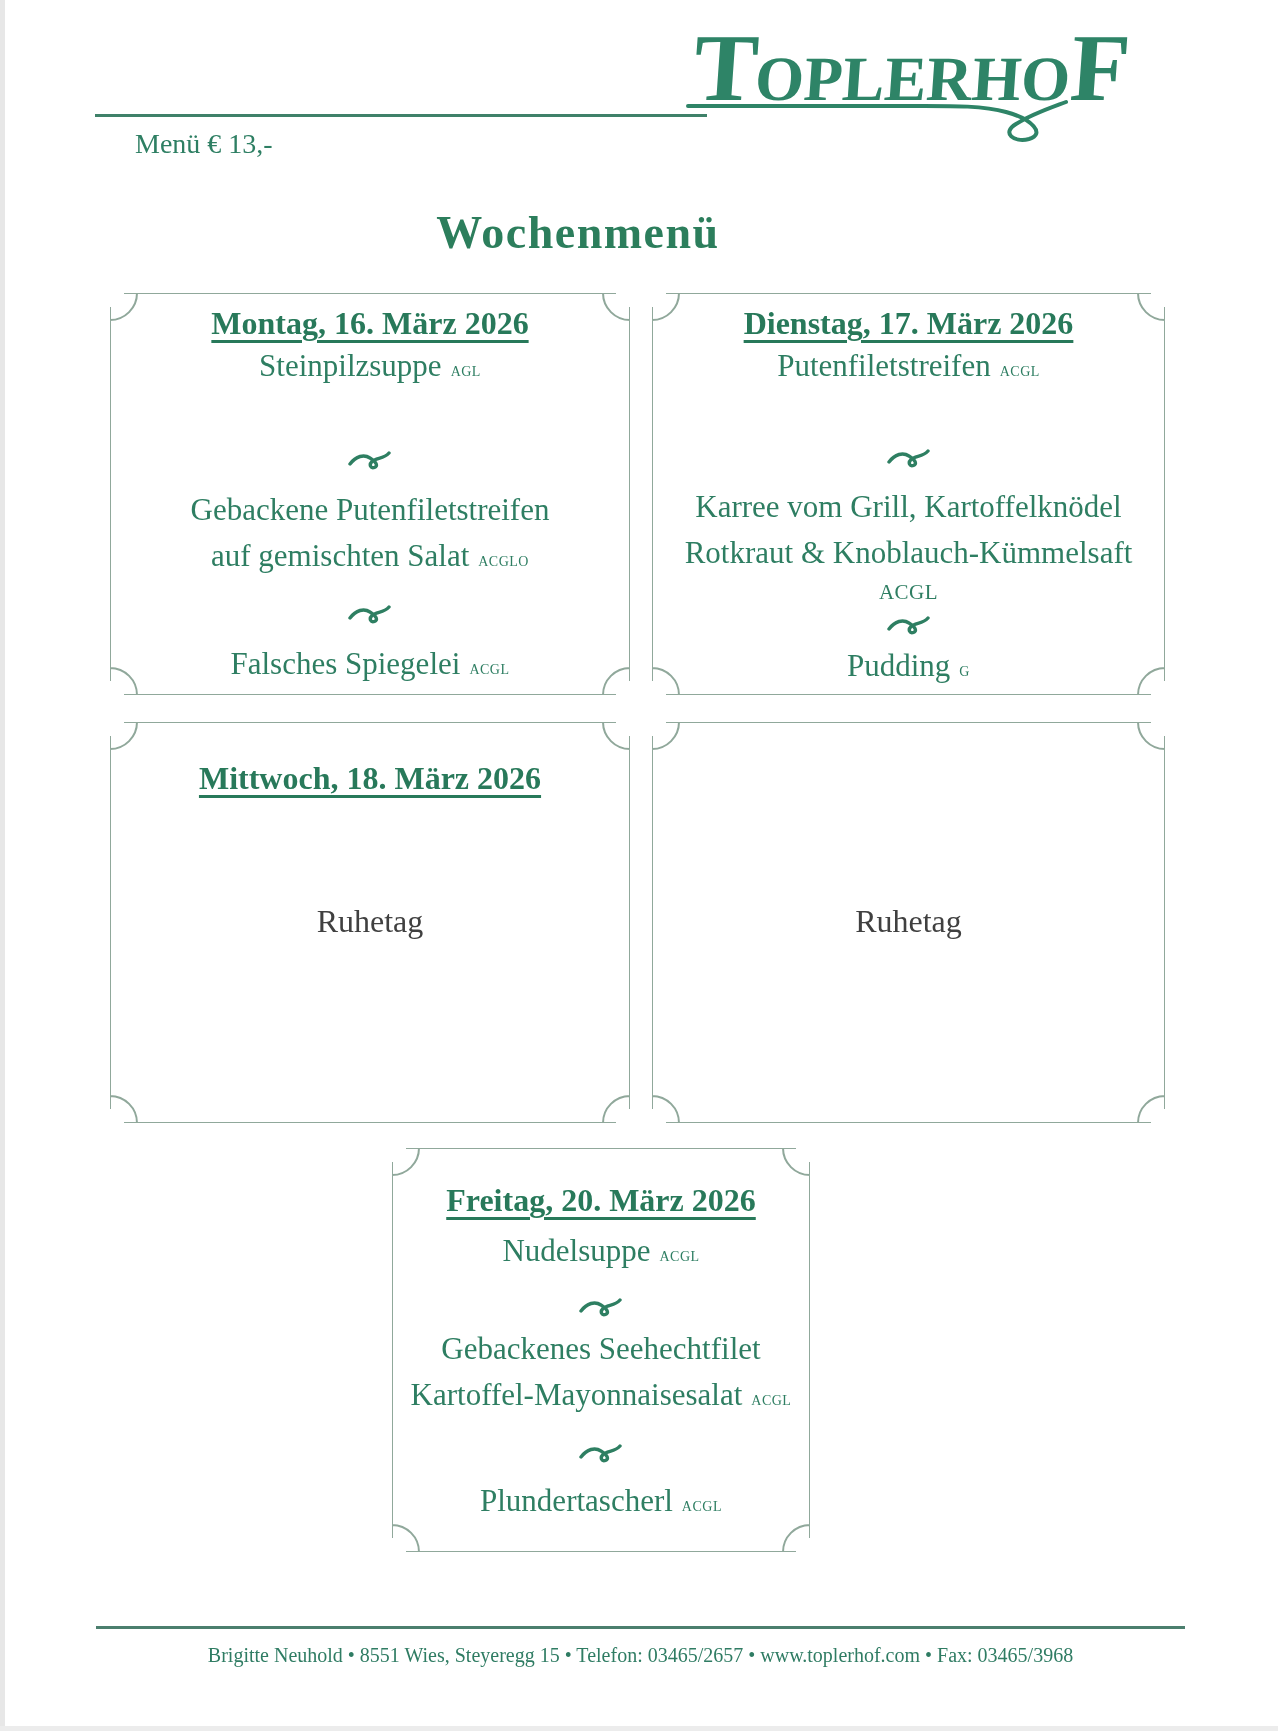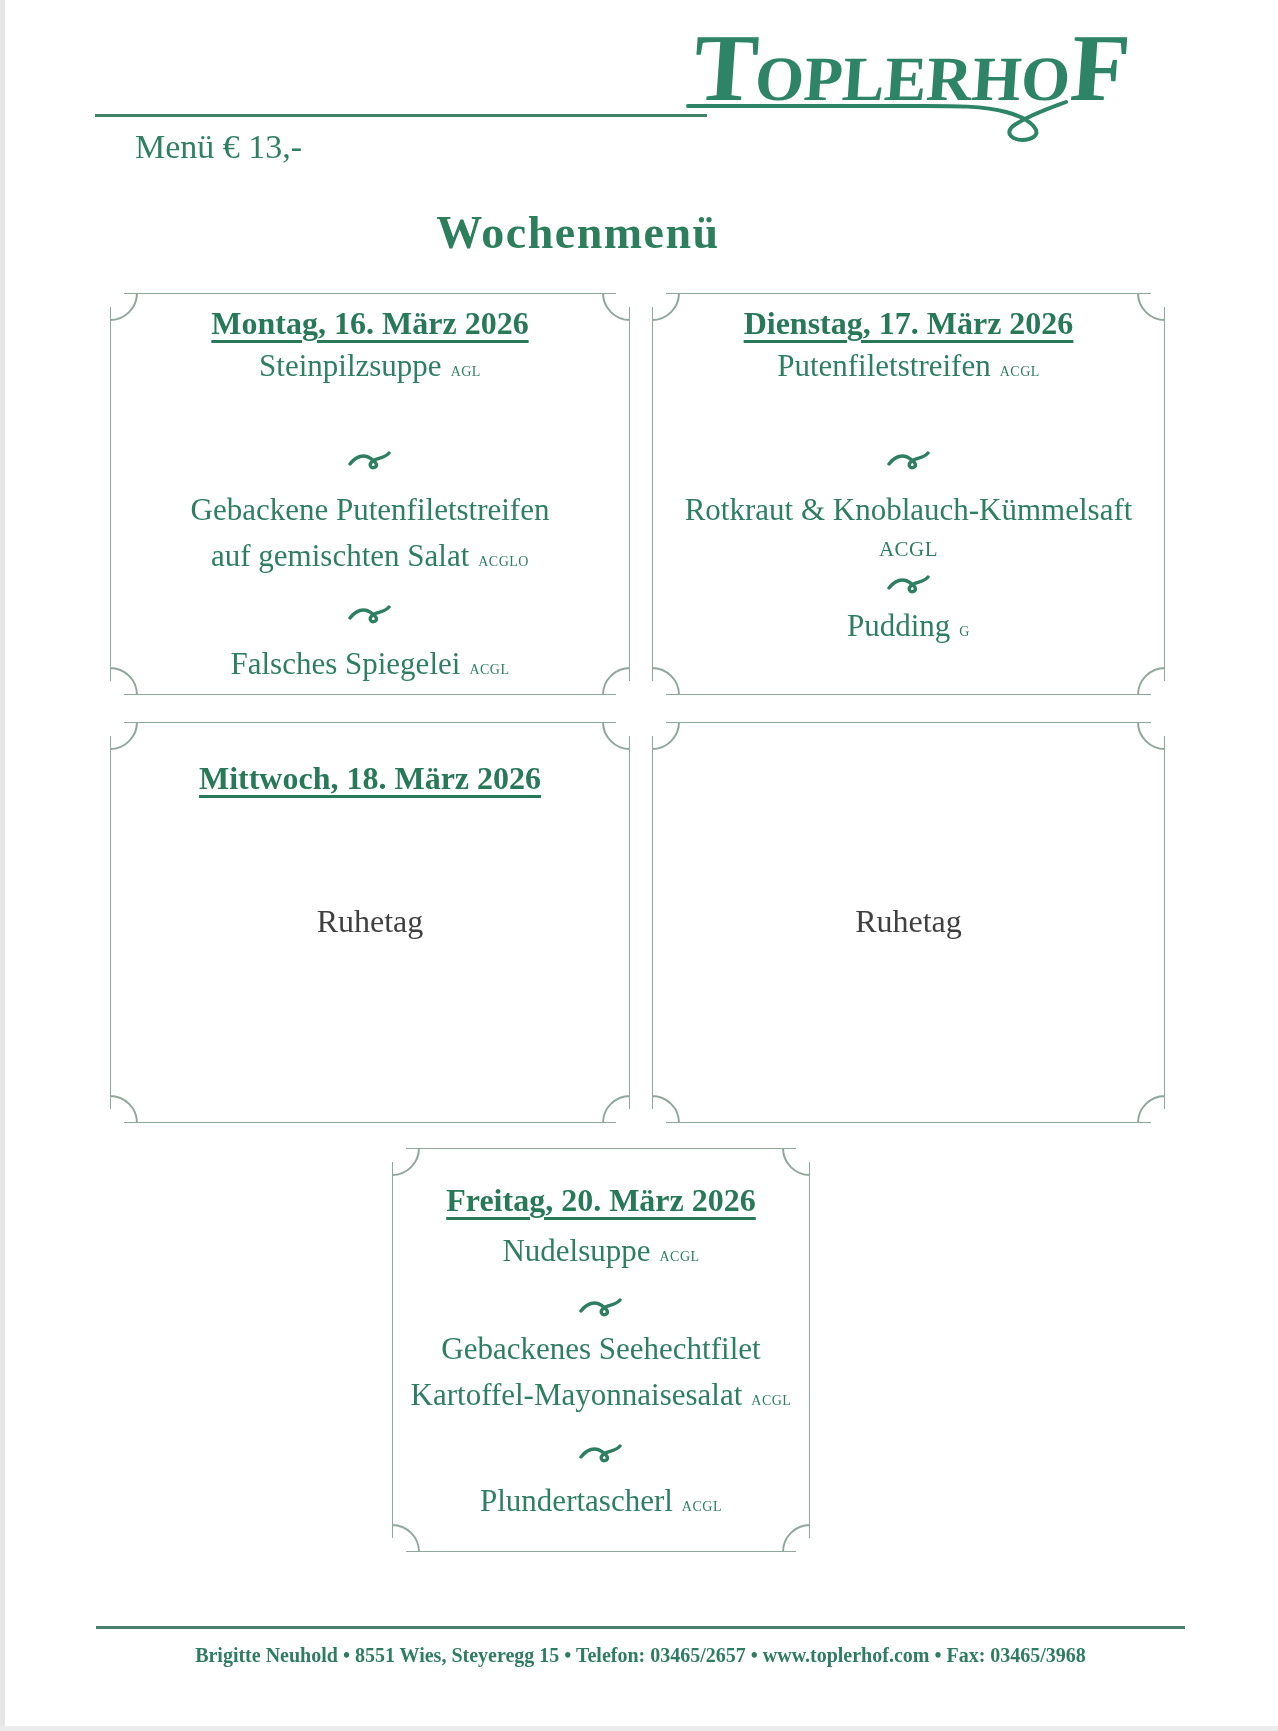--- a/index.html
+++ b/index.html
@@ -16,21 +16,21 @@
   .edge-bottom { position:absolute; left:0; bottom:0; width:100%; height:5px; background:#ececec; }
 
   .header-rule { position:absolute; left:95px; top:114px; width:612px; height:3px; background:#3f8169; }
 
   .logo { position:absolute; left:694px; top:20px; width:372px; height:130px; color:#2e8467; }
   .logo-text { display:block; text-align:center; white-space:nowrap; transform:skewX(-4deg); font-weight:bold; }
   .logo .cap { font-size:96px; line-height:96px; letter-spacing:-2px; }
   .logo .mid { font-size:63px; letter-spacing:0px; }
   .logo-swash { position:absolute; left:-8px; top:78px; width:386px; height:48px; }
 
-  .price { position:absolute; left:135px; top:128px; font-size:34px; color:#2e7f63; }
+  .price { position:absolute; left:135px; top:128px; font-size:28px; color:#2e7f63; }
 
   .menu-title {
     position:absolute; left:0; top:198px; width:1140px; margin:8px;
     text-align:center; font-size:46px; letter-spacing:1.5px;
     font-weight:bold; color:#2c7e5c;
   }
 
   .card { position:absolute; }
   .card1 { left:110px; top:293px;  width:520px; height:402px; }
   .card2 { left:652px; top:293px;  width:513px; height:402px; }
@@ -48,21 +48,21 @@
   .dish { font-size:31px; line-height:46px; color:#2e7e62; white-space:nowrap; }
   .code { font-size:14px; letter-spacing:0.5px; margin-left:9px;font-family:Liberation Serif, serif; }
   .code-line { font-size:21px; line-height:32px; letter-spacing:0.5px; color:#2e7e62; }
   .orn { height:56px; display:flex; align-items:center; justify-content:center; }
   .orn-sm { height:40px; }
   .mt36 { margin-top:36px; } .mt32 { margin-top:32px; } .mt8 { margin-top:8px; }
   .mt6 { margin-top:6px; } .mtm2 { margin-top:-2px; }
   .note { position:absolute; top:176px; left:0; width:100%; font-size:32px; line-height:46px; text-align:center; color:#404040; }
 
   .footer-rule { position:absolute; left:96px; top:1626px; width:1089px; height:3px; background:#4b7f6e; }
-  .footer-text { position:absolute; left:96px; top:1644px; width:1089px; text-align:center; font-size:20px; color:#2f7c63;font-weight:bold; }
+  .footer-text { position:absolute; left:96px; top:1644px; width:1089px; text-align:center; font-size:20px; color:#2f7c63; }
 </style>
 </head>
 <body>
 
 <div class="page">
   <div class="edge-left"></div>
   <div class="edge-bottom"></div>
 
   <div class="header-rule"></div>
 
@@ -105,20 +105,21 @@
       <path d="M14 0 H499 M513 14 V388 M14 402 H499 M0 14 V388 M27 0 A27 27 0 0 1 0 27 M486 0 A27 27 0 0 0 513 27 M486 402 A27 27 0 0 1 513 375 M27 402 A27 27 0 0 0 0 375"></path>
     </svg>
     <div class="body">
       <div class="day-title">Dienstag, 17. März 2026</div>
       <div class="dish"><span>Putenfiletstreifen</span><span class="code">ACGL</span></div>
       <div class="orn mt36">
           <svg width="44" height="22" viewBox="0 0 44 22">
             <path d="M2 16 C8 8 16 6 22 10 C28 13.5 30.5 18 26.5 19.5 C23 20.8 20.5 17 24 13.5 C28 9.5 36 11 41 5" stroke="#2e7f62" stroke-width="3.4" fill="none" stroke-linecap="round"></path>
           </svg>
         </div>
+      <div class="dish"><span>Karree vom Grill, Kartoffelknödel</span></div>
       <div class="dish"><span>Rotkraut &amp; Knoblauch-Kümmelsaft</span></div>
       <div class="code-line">ACGL</div>
       <div class="orn orn-sm mtm2">
           <svg width="44" height="22" viewBox="0 0 44 22">
             <path d="M2 16 C8 8 16 6 22 10 C28 13.5 30.5 18 26.5 19.5 C23 20.8 20.5 17 24 13.5 C28 9.5 36 11 41 5" stroke="#2e7f62" stroke-width="3.4" fill="none" stroke-linecap="round"></path>
           </svg>
         </div>
       <div class="dish"><span>Pudding</span><span class="code">G</span></div>
     </div>
   </section>

